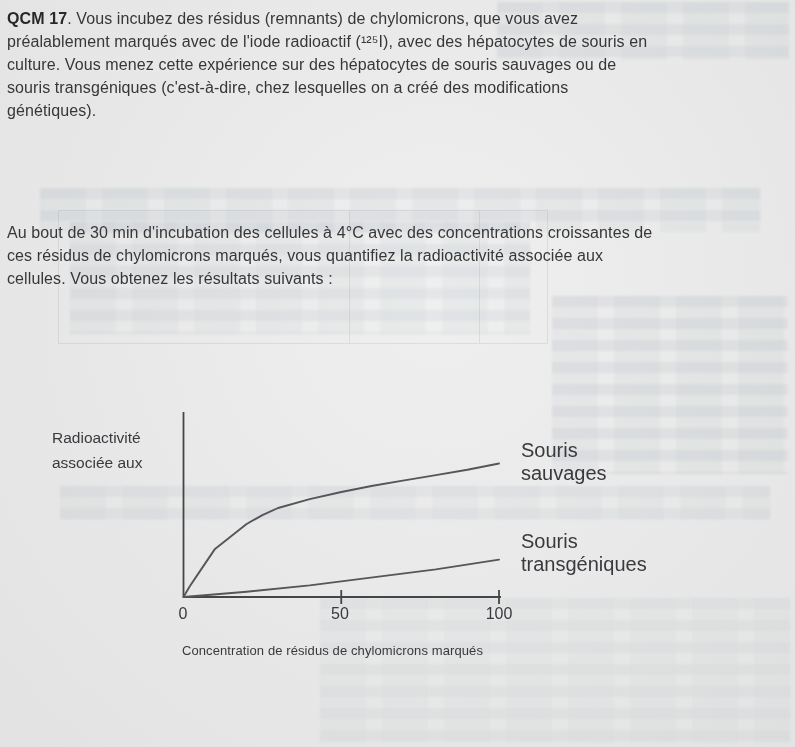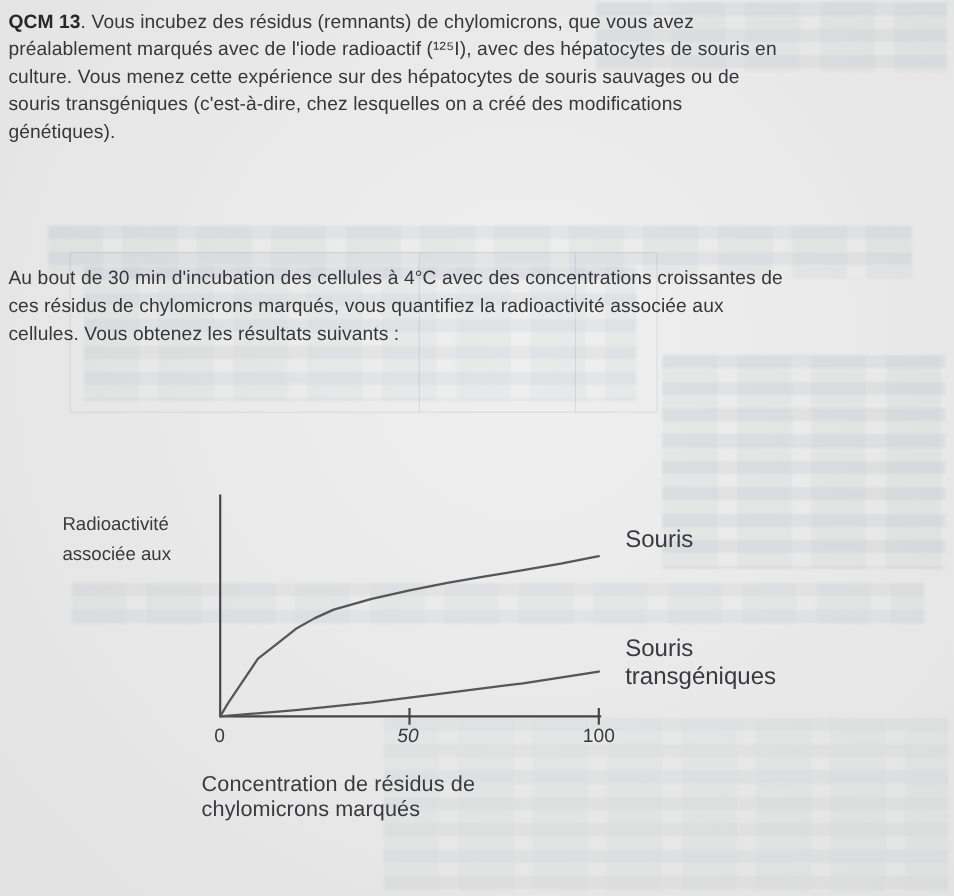--- a/index.html
+++ b/index.html
@@ -27,25 +27,25 @@
     position:absolute;left:52px;top:36px;width:136px;
     font-size:15.5px;line-height:25px;color:#3a3a3e;
   }
   .y-axis-label div{display:block;}
   #chart-svg{position:absolute;left:180px;top:10px;width:340px;height:215px;}
   .tick-label{
     position:absolute;top:216px;width:44px;text-align:center;
     font-size:16px;color:#3a3a3e;
   }
   #tick0{left:161px;}
-  #tick50{left:318px;font-style:italic;}
+  #tick50{left:318px;}
   #tick100{left:477px;}
   .x-axis-caption{
     position:absolute;left:168px;top:254px;width:315px;
-    text-align:left;font-size:18px;color:#3a3a3e;letter-spacing:0.1px;
+    text-align:right;font-size:13px;color:#3a3a3e;letter-spacing:0.1px;
   }
   .series-label{
     position:absolute;left:521px;width:160px;
     font-size:20px;line-height:23px;color:#3a3a3e;
   }
   #label-sauvages{top:50px;}
   #label-transgeniques{top:141px;}
   
   .ghost{
     position:absolute;pointer-events:none;z-index:0;
@@ -71,21 +71,21 @@
   <div class="ghost" style="left:40px;top:188px;width:720px;height:44px;opacity:0.8;"></div>
   <div class="ghost-box" style="left:58px;top:210px;width:488px;height:132px;">
     <div class="vline" style="left:290px;"></div>
     <div class="vline" style="left:420px;"></div>
   </div>
   <div class="ghost" style="left:70px;top:222px;width:460px;height:112px;opacity:0.7;"></div>
   <div class="ghost" style="left:552px;top:296px;width:236px;height:178px;opacity:0.85;"></div>
   <div class="ghost" style="left:60px;top:486px;width:710px;height:34px;opacity:0.65;"></div>
   <div class="ghost" style="left:320px;top:598px;width:470px;height:145px;opacity:0.5;"></div>
 
-  <p class="para fg" id="para1"><strong>QCM 13</strong><span>. Vous incubez des résidus (remnants) de chylomicrons, que vous avez
+  <p class="para fg" id="para1"><strong>QCM 17</strong><span>. Vous incubez des résidus (remnants) de chylomicrons, que vous avez
 préalablement marqués avec de l'iode radioactif (¹²⁵I), avec des hépatocytes de souris en
 culture. Vous menez cette expérience sur des hépatocytes de souris sauvages ou de
 souris transgéniques (c'est-à-dire, chez lesquelles on a créé des modifications
 génétiques).</span></p>
 
   <p class="para fg" id="para2">Au bout de 30 min d'incubation des cellules à 4°C avec des concentrations croissantes de
 ces résidus de chylomicrons marqués, vous quantifiez la radioactivité associée aux
 cellules. Vous obtenez les résultats suivants :</p>
 
   <div class="figure fg">
@@ -104,20 +104,21 @@
       </svg>
 
     <span class="tick-label" id="tick0">0</span>
     <span class="tick-label" id="tick50">50</span>
     <span class="tick-label" id="tick100">100</span>
 
     <div class="x-axis-caption">Concentration de résidus de chylomicrons marqués</div>
 
     <div class="series-label" id="label-sauvages">
       <div>Souris</div>
+      <div>sauvages</div>
     </div>
     <div class="series-label" id="label-transgeniques">
       <div>Souris</div>
       <div>transgéniques</div>
     </div>
   </div>
 
 </div>
 
 </body></html>

